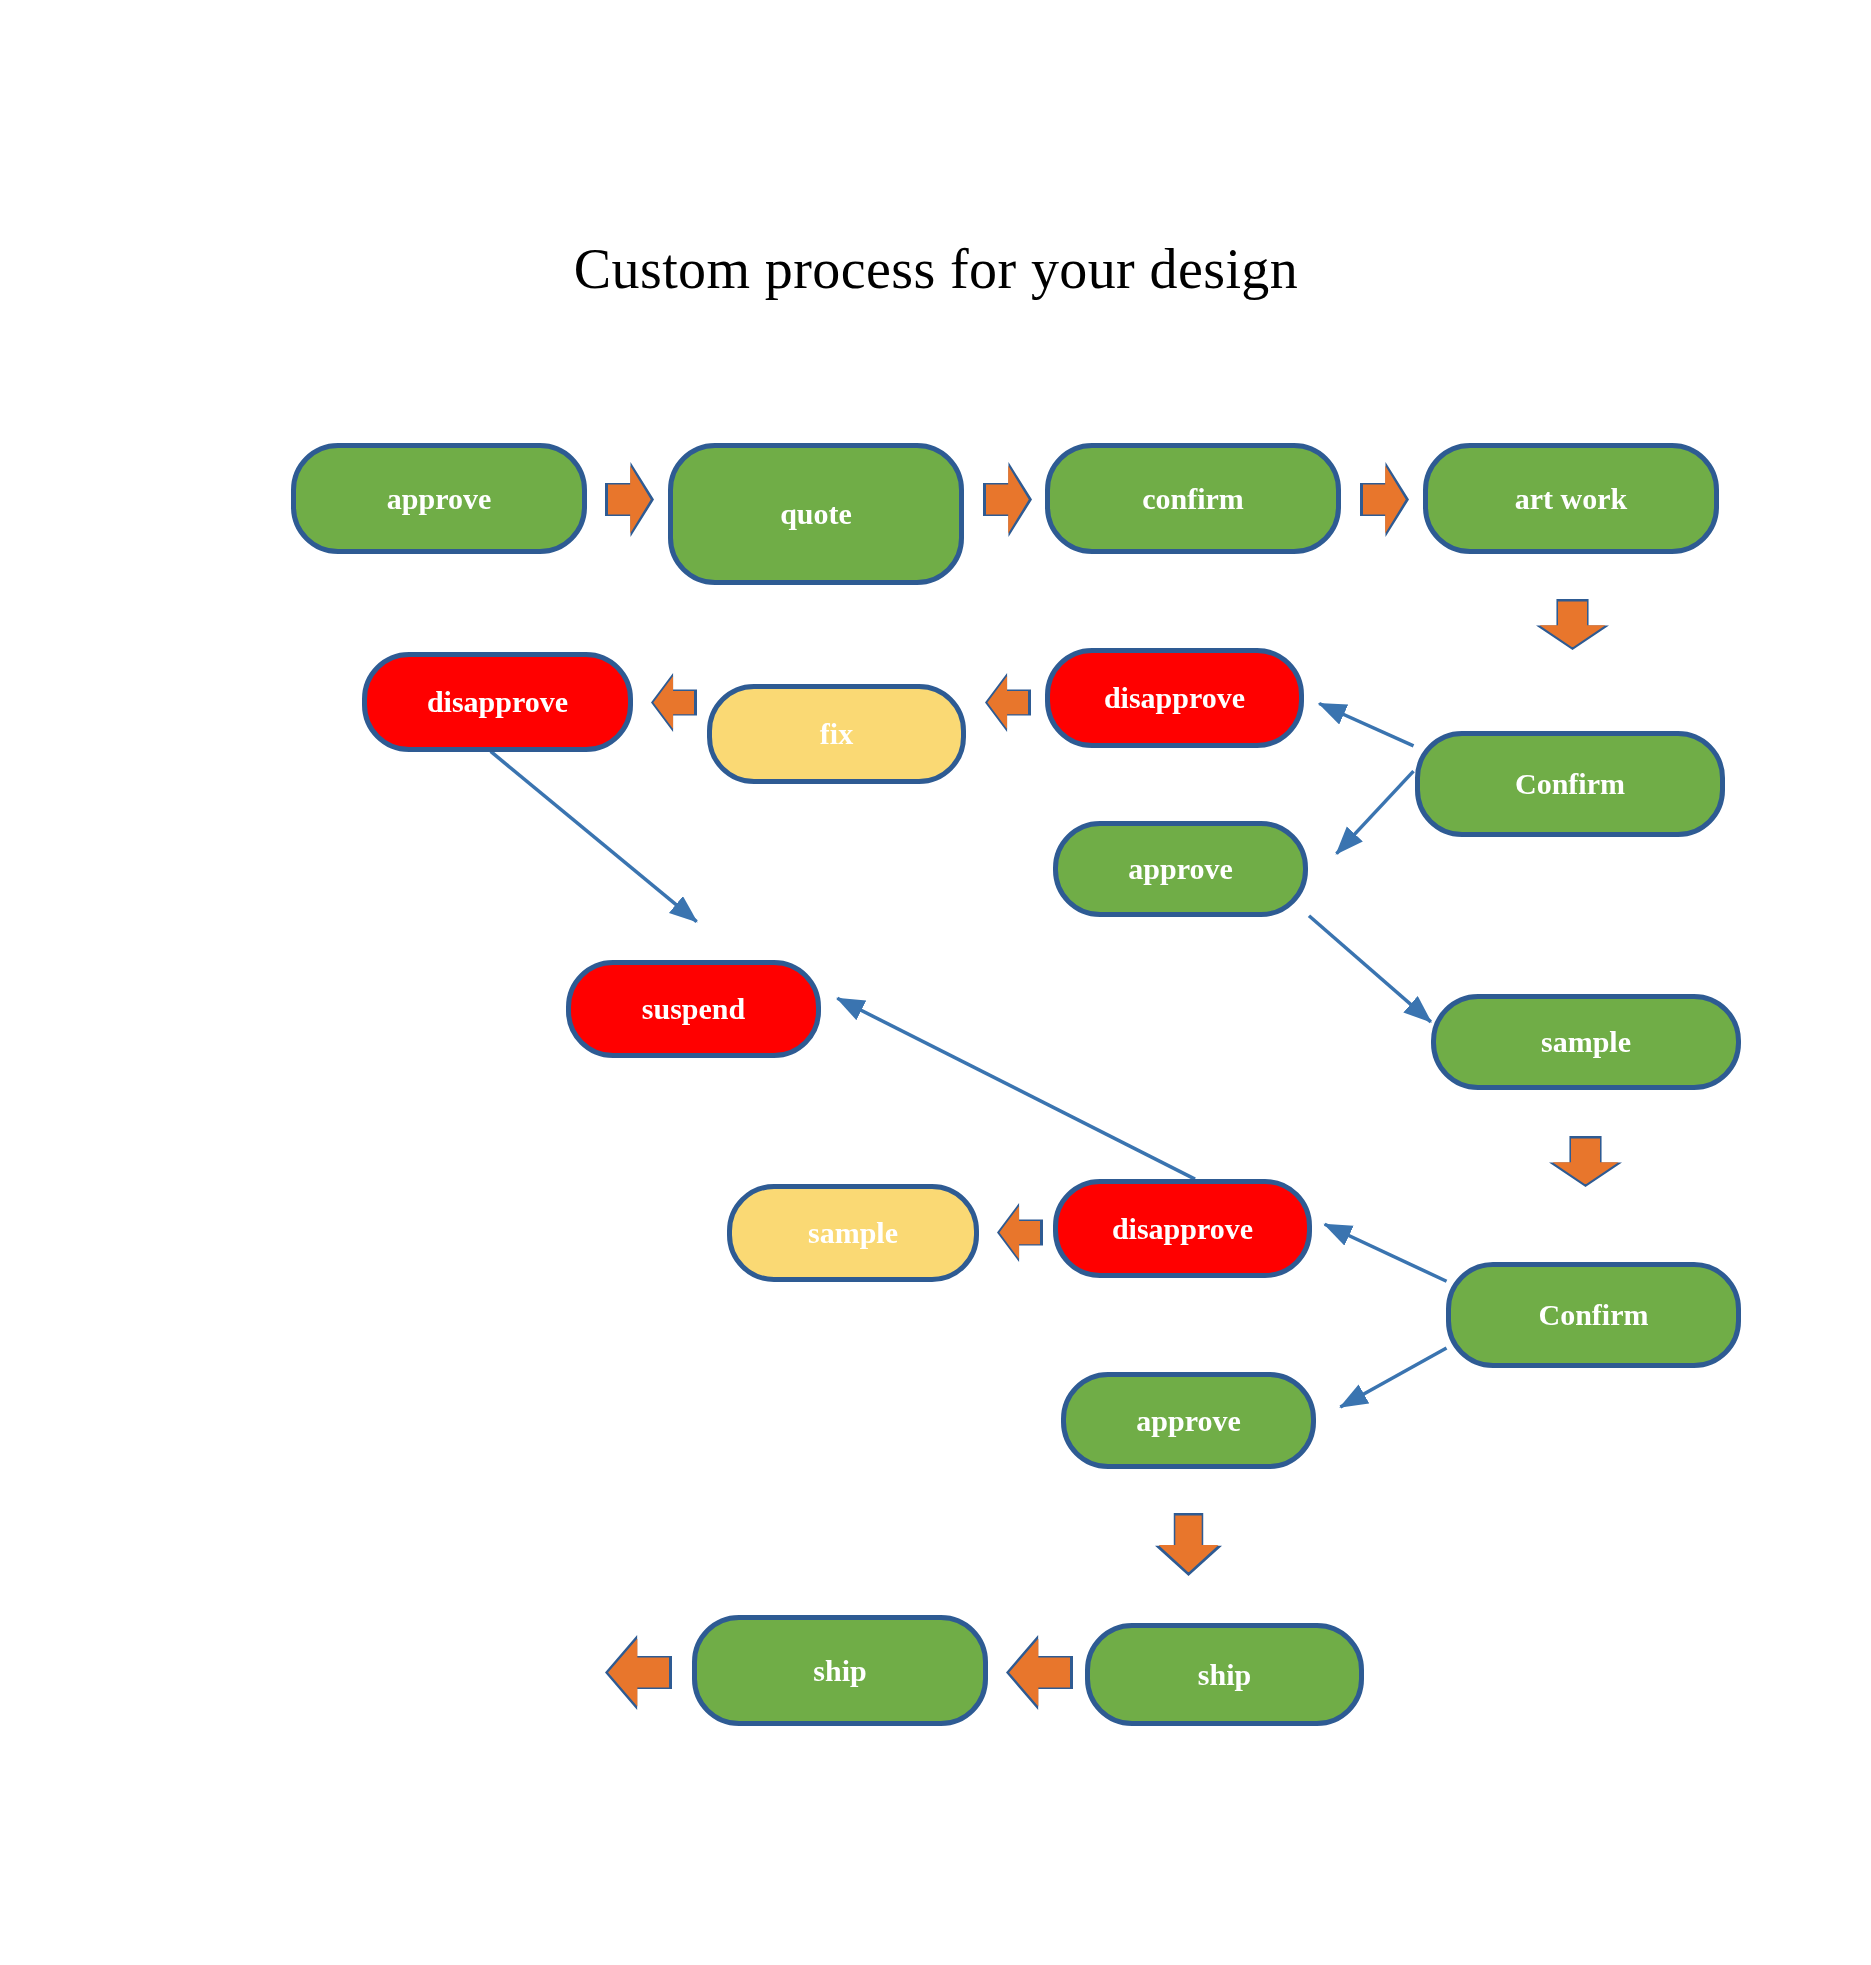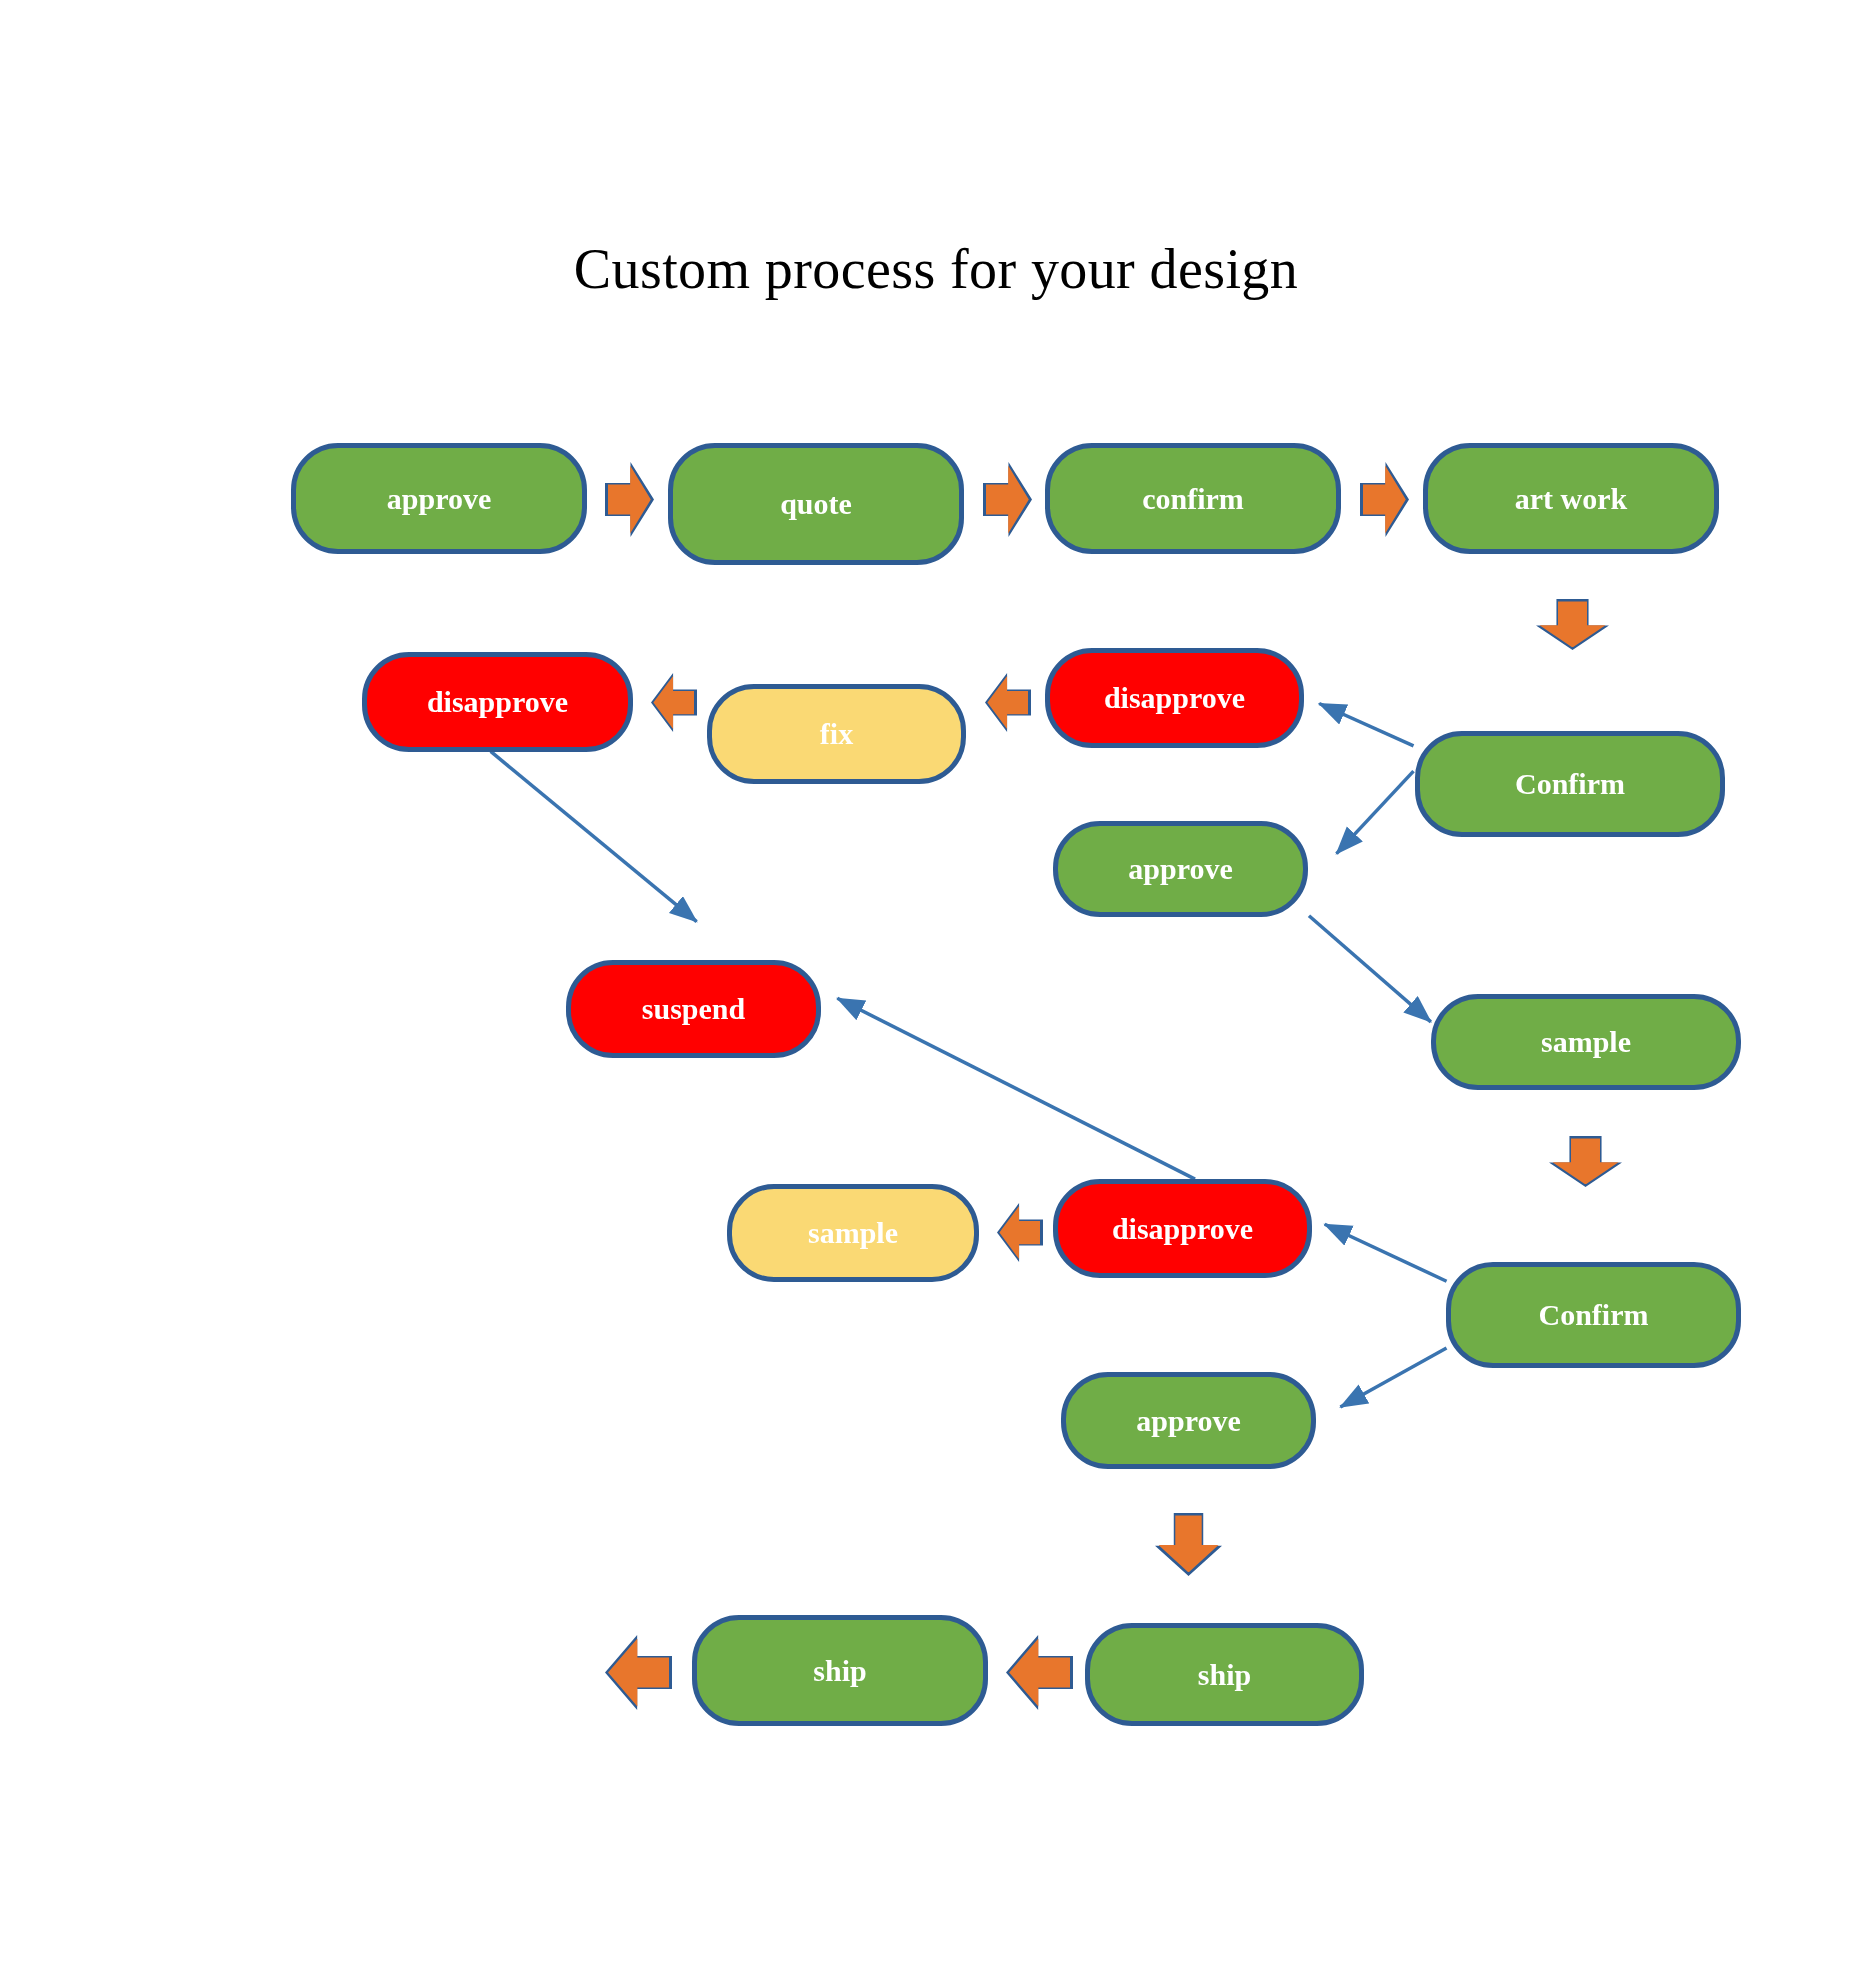--- a/index.html
+++ b/index.html
@@ -93,21 +93,21 @@
       <line x1="1248" y1="1912" x2="1772" y2="2345"></line>
       <line x1="3040" y1="3000" x2="2130" y2="2540"></line>
       <line x1="3680" y1="3260" x2="3370" y2="3115"></line>
       <line x1="3680" y1="3430" x2="3410" y2="3580"></line>
     </g>
   </svg>
 
   <div class="node green" style="left:291px;  top:443px; width:296px; height:111px;">
     <span class="lbl">approve</span>
   </div>
-  <div class="node green" style="left:668px; top:443px; width:296px; height:122px;">
+  <div class="node green" style="left:668px; top:443px; width:296px; height:142px;">
     <span class="lbl">quote</span>
   </div>
   <div class="node green" style="left:1045px; top:443px; width:296px; height:111px;">
     <span class="lbl">confirm</span>
   </div>
   <div class="node green" style="left:1423px; top:443px; width:296px; height:111px;">
     <span class="lbl">art work</span>
   </div>
 
   <div class="arrowwrap" style="left:605px; top:462px; width:49px; height:75px;">

